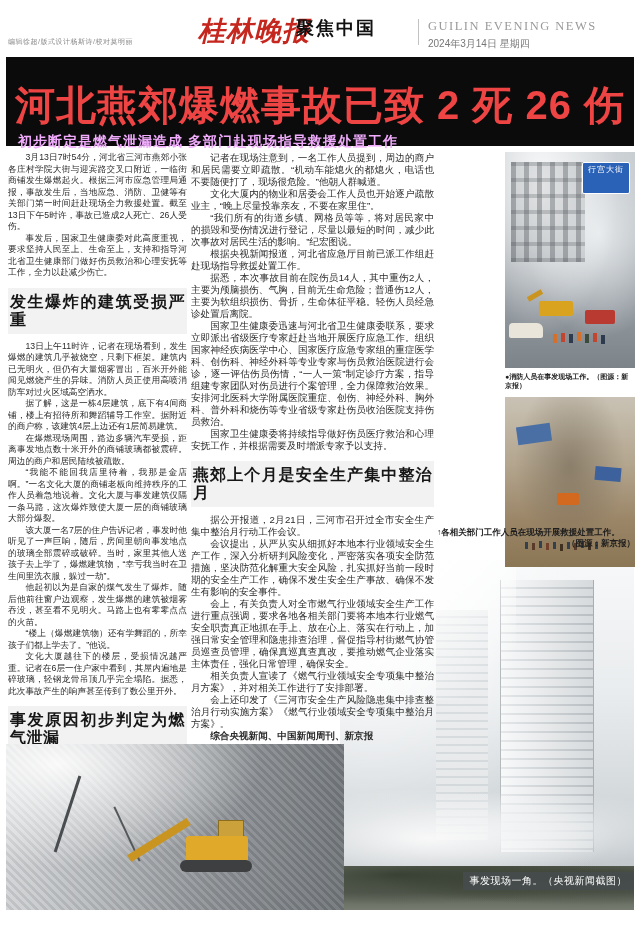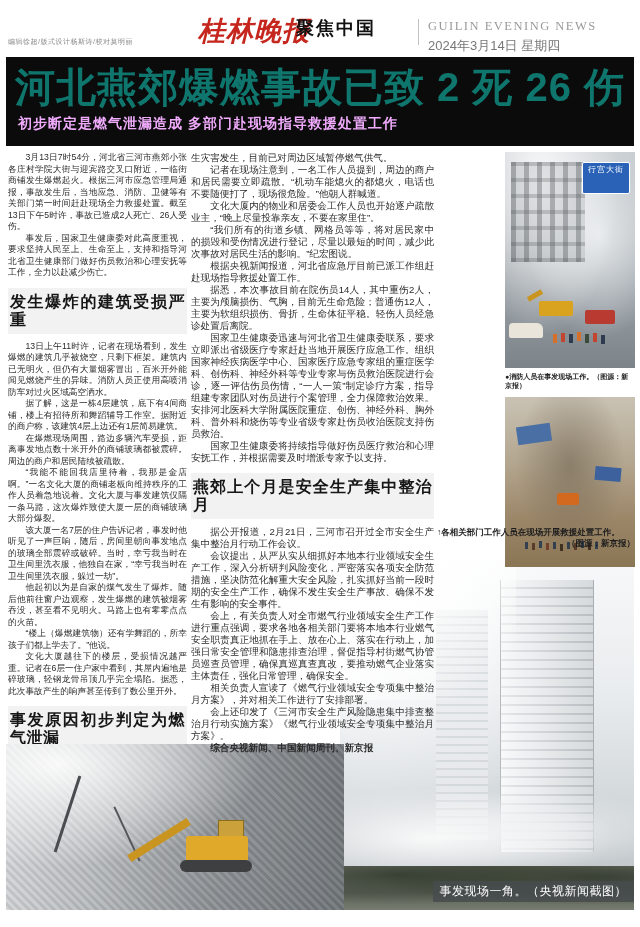--- a/index.html
+++ b/index.html
@@ -10,25 +10,25 @@
   }
   
   .header{position:absolute;left:0;top:0;width:640px;height:63px;background:#fff;}
   .credits{position:absolute;left:8px;top:37px;font-size:7px;color:#8a8a8a;letter-spacing:.5px;}
   .masthead{position:absolute;left:198px;top:13px;font-size:27px;font-weight:bold;font-style:italic;
     color:#c5261d;font-family:"DejaVu Serif","Liberation Serif",serif;letter-spacing:1px;}
   .section-title{position:absolute;left:296px;top:16px;font-size:18px;font-weight:bold;color:#111;letter-spacing:2px;}
   .hdr-divider{position:absolute;left:418px;top:19px;width:1px;height:26px;background:#c2c2c2;}
   .eng-name{position:absolute;left:428px;top:19px;font-size:12.5px;color:#9a9a9a;
     font-family:"Liberation Serif","DejaVu Serif",serif;letter-spacing:1.5px;}
-  .hdr-date{position:absolute;left:428px;top:37px;font-size:13px;color:#777;}
+  .hdr-date{position:absolute;left:428px;top:37px;font-size:10px;color:#777;}
   .page-num{position:absolute;left:594px;top:8px;font-size:31px;font-weight:bold;color:#3f3f3f;margin-top:48px;}
   
   .headline-box{position:absolute;left:6px;top:57px;width:628px;height:89px;background:#0b0b0b;}
-  .headline-title{margin:0;padding-top:7px;text-align:center;color:#0f766e;font-size:40px;font-weight:bold;letter-spacing:1px;line-height:46px;}
+  .headline-title{margin:0;padding-top:25px;text-align:center;color:#ef4444;font-size:40px;font-weight:bold;letter-spacing:1px;line-height:46px;}
   .headline-sub{margin:0;padding:5px 0 0 12px;color:#f0abfc;font-size:14px;font-weight:bold;letter-spacing:1px;}
   
   .col1{position:absolute;left:8px;top:152px;width:179px;height:592px;overflow:hidden;z-index:2;
     font-size:8.7px;line-height:11.5px;text-align:justify;}
   .col2{position:absolute;left:191px;top:152px;width:243px;z-index:2;
     font-size:9.6px;line-height:12px;text-align:justify;}
   .col1 p,.col2 p{margin:0;}
   .ind{text-indent:2em;}
   .subhead{font-size:16px;font-weight:bold;color:#161616;background:#f2f2f2;
     margin:9px 0 7px 0;padding:5px 2px;letter-spacing:.5px;line-height:18px;}
@@ -82,22 +82,22 @@
   .smoke-base{position:absolute;left:0;bottom:36px;width:294px;height:90px;
     background:
       radial-gradient(ellipse at 30% 60%, rgba(250,250,250,.95), rgba(250,250,250,0) 65%),
       radial-gradient(ellipse at 65% 50%, rgba(232,235,237,.9), rgba(232,235,237,0) 60%);}
   .treeline{position:absolute;left:0;bottom:0;width:294px;height:44px;
     background:
       radial-gradient(ellipse at 20% 20%, rgba(52,60,48,.9), rgba(52,60,48,0) 60%),
       radial-gradient(ellipse at 55% 30%, rgba(70,78,62,.9), rgba(70,78,62,0) 55%),
       radial-gradient(ellipse at 85% 25%, rgba(48,55,44,.9), rgba(48,55,44,0) 60%),
       linear-gradient(180deg,#7a7f72 0%,#5c6156 60%,#777c70 100%);}
-  .photo3-cap{position:absolute;right:0;bottom:8px;background:rgba(70,75,78,.85);color:#fff;
-    font-size:12px;padding:2px 7px;z-index:2;letter-spacing:.5px;}
+  .photo3-cap{position:absolute;right:0;bottom:20px;background:rgba(70,75,78,.85);color:#fff;
+    font-size:10px;padding:2px 7px;z-index:2;letter-spacing:.5px;}
   
   .photo3-fade{position:absolute;left:0;top:0;width:60%;height:40%;
     background:linear-gradient(135deg, rgba(255,255,255,.98) 30%, rgba(255,255,255,0) 85%);}
   
   .photo4{position:absolute;left:6px;top:744px;width:338px;height:166px;z-index:1;overflow:hidden;
     background:
       radial-gradient(ellipse at 15% 12%, rgba(255,255,255,.9), rgba(255,255,255,0) 50%),
       repeating-linear-gradient(45deg, rgba(255,255,255,.07) 0 3px, rgba(0,0,0,.07) 3px 6px),
       linear-gradient(100deg,#d8dadc 0%,#b9bcbf 30%,#8f9397 62%,#6f7478 100%);}
   .excavator-b{position:absolute;right:96px;bottom:48px;width:62px;height:26px;background:#e0a92a;border-radius:3px;}
@@ -126,30 +126,29 @@
 </div>
 
 <div class="col1">
   <p class="ind">3月13日7时54分，河北省三河市燕郊小张各庄村学院大街与迎宾路交叉口附近，一临街商铺发生爆燃起火。根据三河市应急管理局通报，事故发生后，当地应急、消防、卫健等有关部门第一时间赶赴现场全力救援处置。截至13日下午5时许，事故已造成2人死亡、26人受伤。</p>
   <p class="ind">事发后，国家卫生健康委对此高度重视，要求坚持人民至上、生命至上，支持和指导河北省卫生健康部门做好伤员救治和心理安抚等工作，全力以赴减少伤亡。</p>
   <h3 class="subhead">发生爆炸的建筑受损严重</h3>
   <p class="ind">13日上午11时许，记者在现场看到，发生爆燃的建筑几乎被烧空，只剩下框架。建筑内已无明火，但仍有大量烟雾冒出，百米开外能闻见燃烧产生的异味。消防人员正使用高喷消防车对过火区域高空洒水。</p>
   <p class="ind">据了解，这是一栋4层建筑，底下有4间商铺，楼上有招待所和舞蹈辅导工作室。据附近的商户称，该建筑4层上边还有1层简易建筑。</p>
   <p class="ind">在爆燃现场周围，路边多辆汽车受损，距离事发地点数十米开外的商铺玻璃都被震碎。周边的商户和居民陆续被疏散。</p>
   <p class="ind">“我能不能回我店里待着，我那是金店啊。”一名文化大厦的商铺老板向维持秩序的工作人员着急地说着。文化大厦与事发建筑仅隔一条马路，这次爆炸致使大厦一层的商铺玻璃大部分爆裂。</p>
-  <p class="ind">该大厦一名7层的住户告诉记者，事发时他听见了一声巨响，随后，房间里朝向事发地点的玻璃全部震碎或破碎。当时，幸亏我当时在卫生间里洗衣服，他独自在家，“幸亏我当时在卫生间里洗衣服，躲过一劫”。</p>
+  <p class="ind">该大厦一名7层的住户告诉记者，事发时他听见了一声巨响，随后，房间里朝向事发地点的玻璃全部震碎或破碎。当时，家里其他人送孩子去上学了，爆燃建筑物，“幸亏我当时在卫生间里洗衣服，躲过一劫”。</p>
   <p class="ind">他起初以为是自家的煤气发生了爆炸。随后他前往窗户边观察，发生爆燃的建筑被烟雾吞没，甚至看不见明火。马路上也有零零点点的火苗。</p>
   <p class="ind">“楼上（爆燃建筑物）还有学舞蹈的，所幸孩子们都上学去了。”他说。</p>
   <p class="ind">文化大厦越往下的楼层，受损情况越严重。记者在6层一住户家中看到，其屋内遍地是碎玻璃，轻钢龙骨吊顶几乎完全塌陷。据悉，此次事故产生的响声甚至传到了数公里开外。</p>
   <h3 class="subhead">事发原因初步判定为燃气泄漏</h3>
 
 </div>
 
 <div class="col2">
-  <p>生灾害发生，目前已对周边区域暂停燃气供气。</p>
   <p class="ind">记者在现场注意到，一名工作人员提到，周边的商户和居民需要立即疏散。“机动车能熄火的都熄火，电话也不要随便打了，现场很危险。”他朝人群喊道。</p>
   <p class="ind">文化大厦内的物业和居委会工作人员也开始逐户疏散业主，“晚上尽量投靠亲友，不要在家里住”。</p>
   <p class="ind">“我们所有的街道乡镇、网格员等等，将对居民家中的损毁和受伤情况进行登记，尽量以最短的时间，减少此次事故对居民生活的影响。”纪宏图说。</p>
   <p class="ind">根据央视新闻报道，河北省应急厅目前已派工作组赶赴现场指导救援处置工作。</p>
   <p class="ind">据悉，本次事故目前在院伤员14人，其中重伤2人，主要为颅脑损伤、气胸，目前无生命危险；普通伤12人，主要为软组织损伤、骨折，生命体征平稳。轻伤人员经急诊处置后离院。</p>
   <p class="ind">国家卫生健康委迅速与河北省卫生健康委联系，要求立即派出省级医疗专家赶赴当地开展医疗应急工作。组织国家神经疾病医学中心、国家医疗应急专家组的重症医学科、创伤科、神经外科等专业专家与伤员救治医院进行会诊，逐一评估伤员伤情，“一人一策”制定诊疗方案，指导组建专家团队对伤员进行个案管理，全力保障救治效果。安排河北医科大学附属医院重症、创伤、神经外科、胸外科、普外科和烧伤等专业省级专家赴伤员收治医院支持伤员救治。</p>
   <p class="ind">国家卫生健康委将持续指导做好伤员医疗救治和心理安抚工作，并根据需要及时增派专家予以支持。</p>
   <h3 class="subhead">燕郊上个月是安全生产集中整治月</h3>
   <p class="ind">据公开报道，2月21日，三河市召开过全市安全生产集中整治月行动工作会议。</p>
   <p class="ind">会议提出，从严从实从细抓好本地本行业领域安全生产工作，深入分析研判风险变化，严密落实各项安全防范措施，坚决防范化解重大安全风险，扎实抓好当前一段时期的安全生产工作，确保不发生安全生产事故、确保不发生有影响的安全事件。</p>

